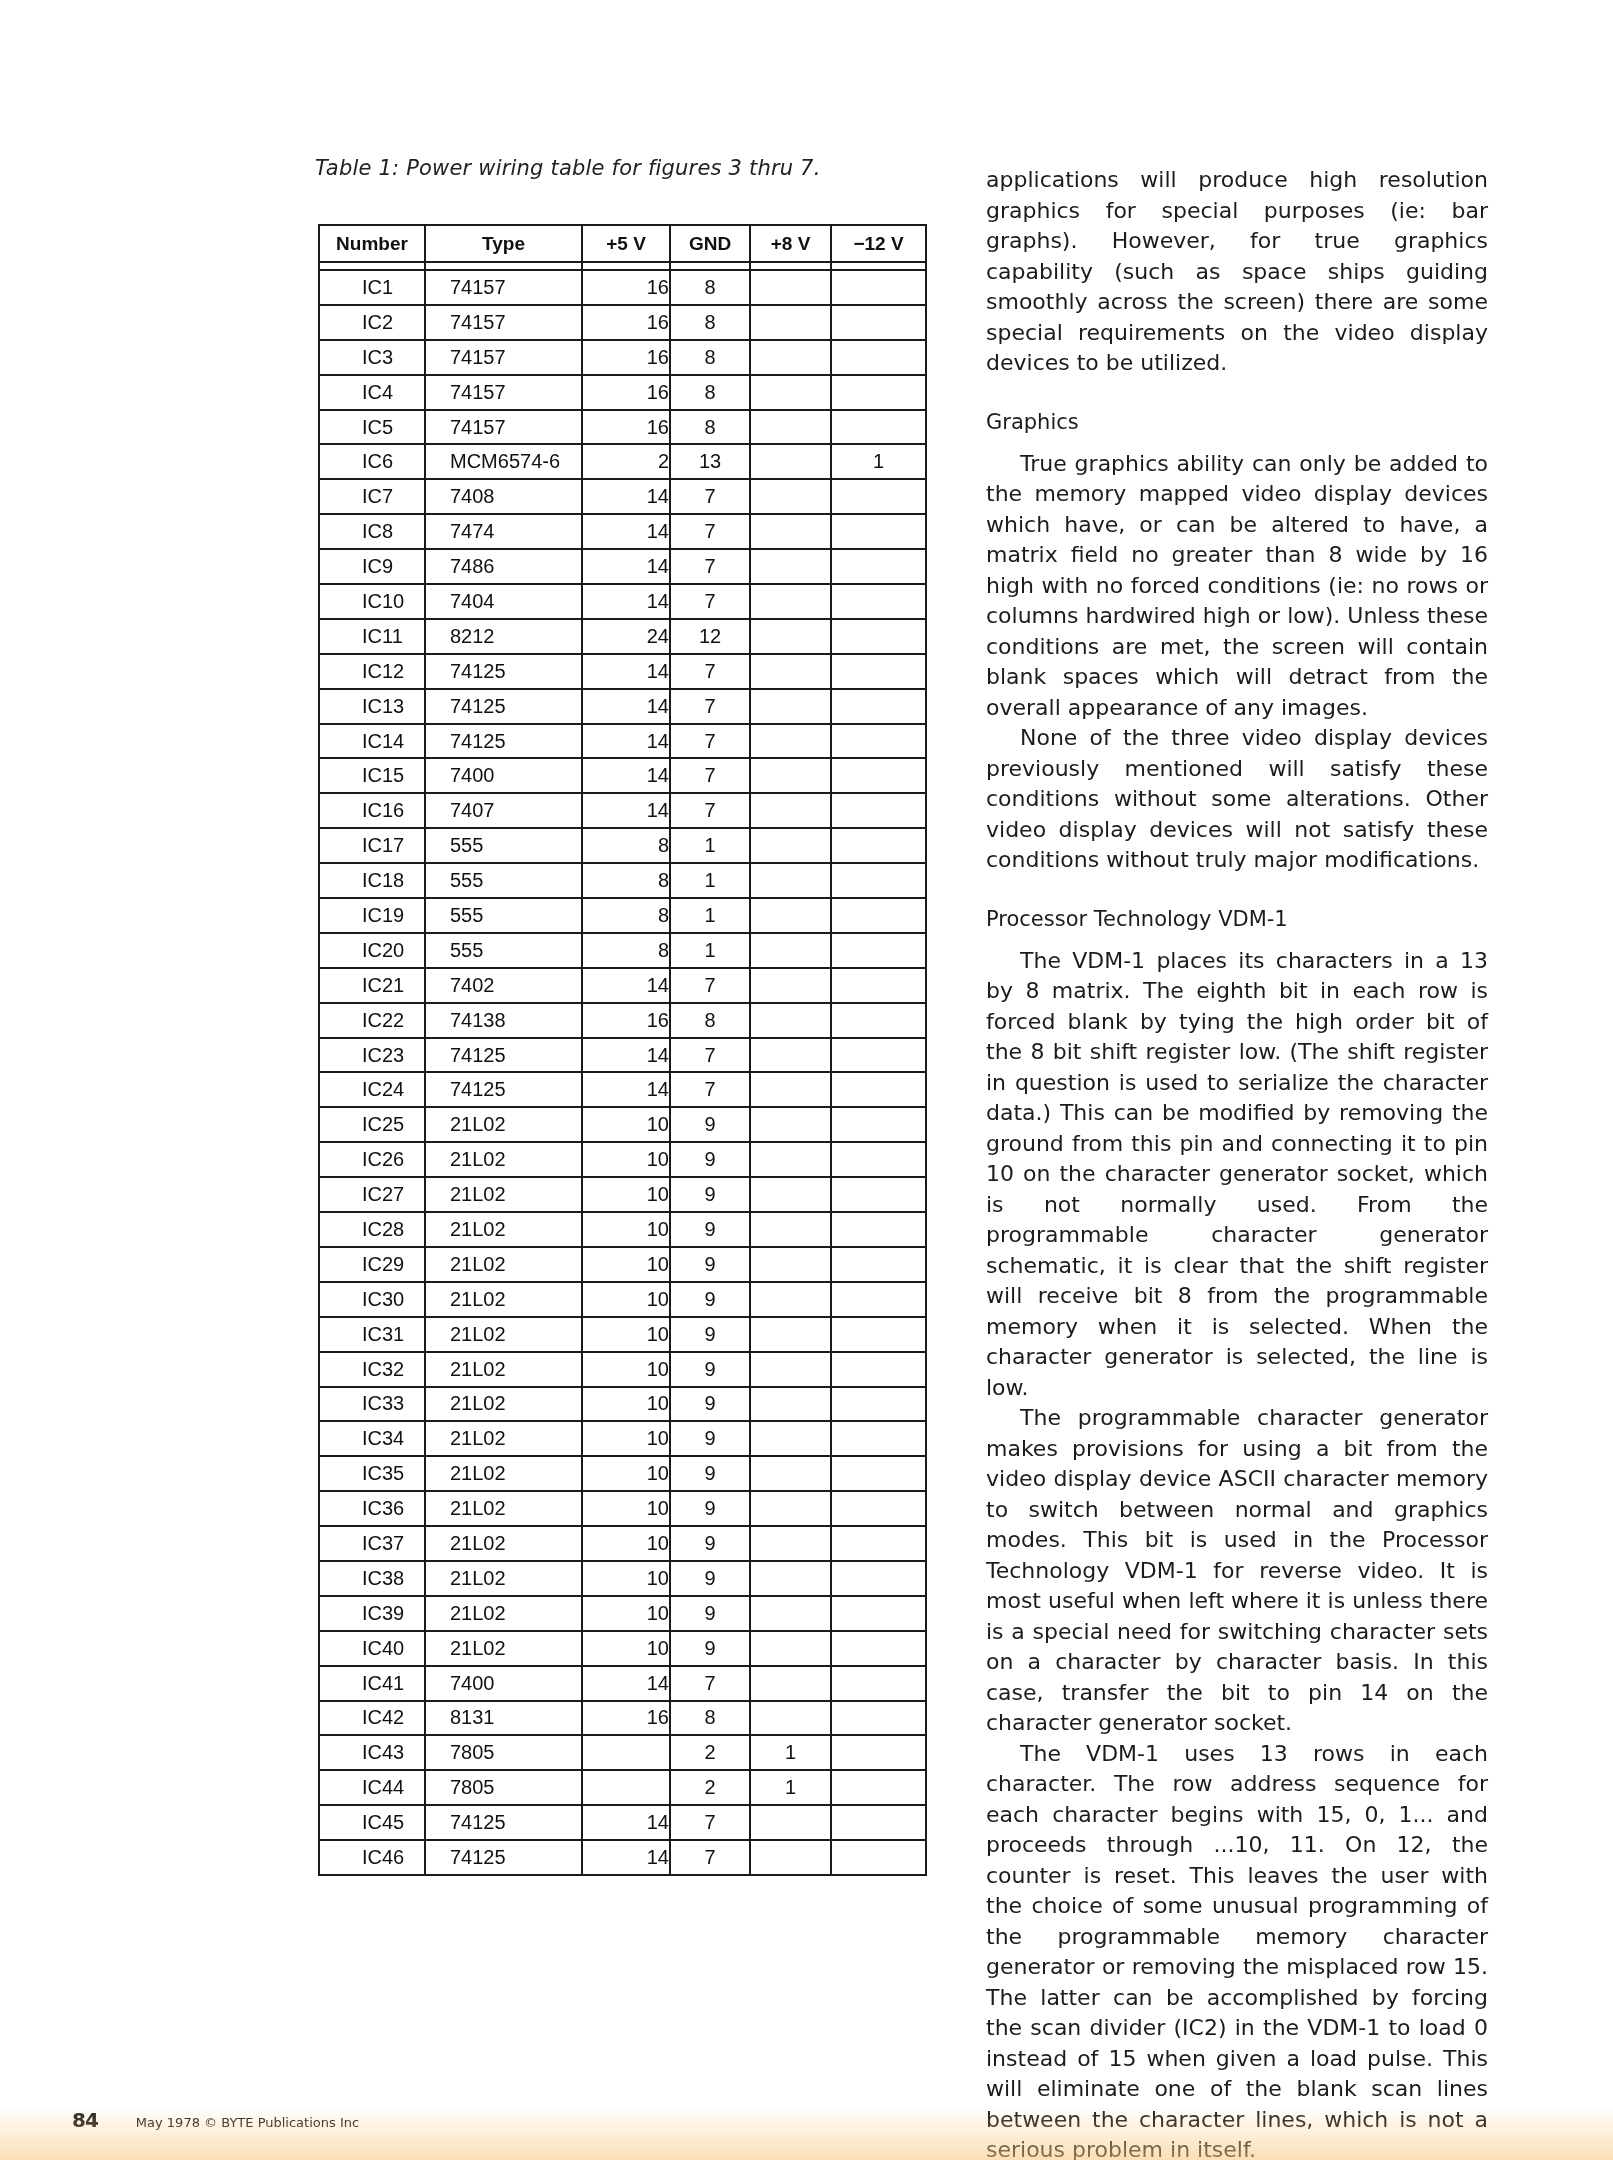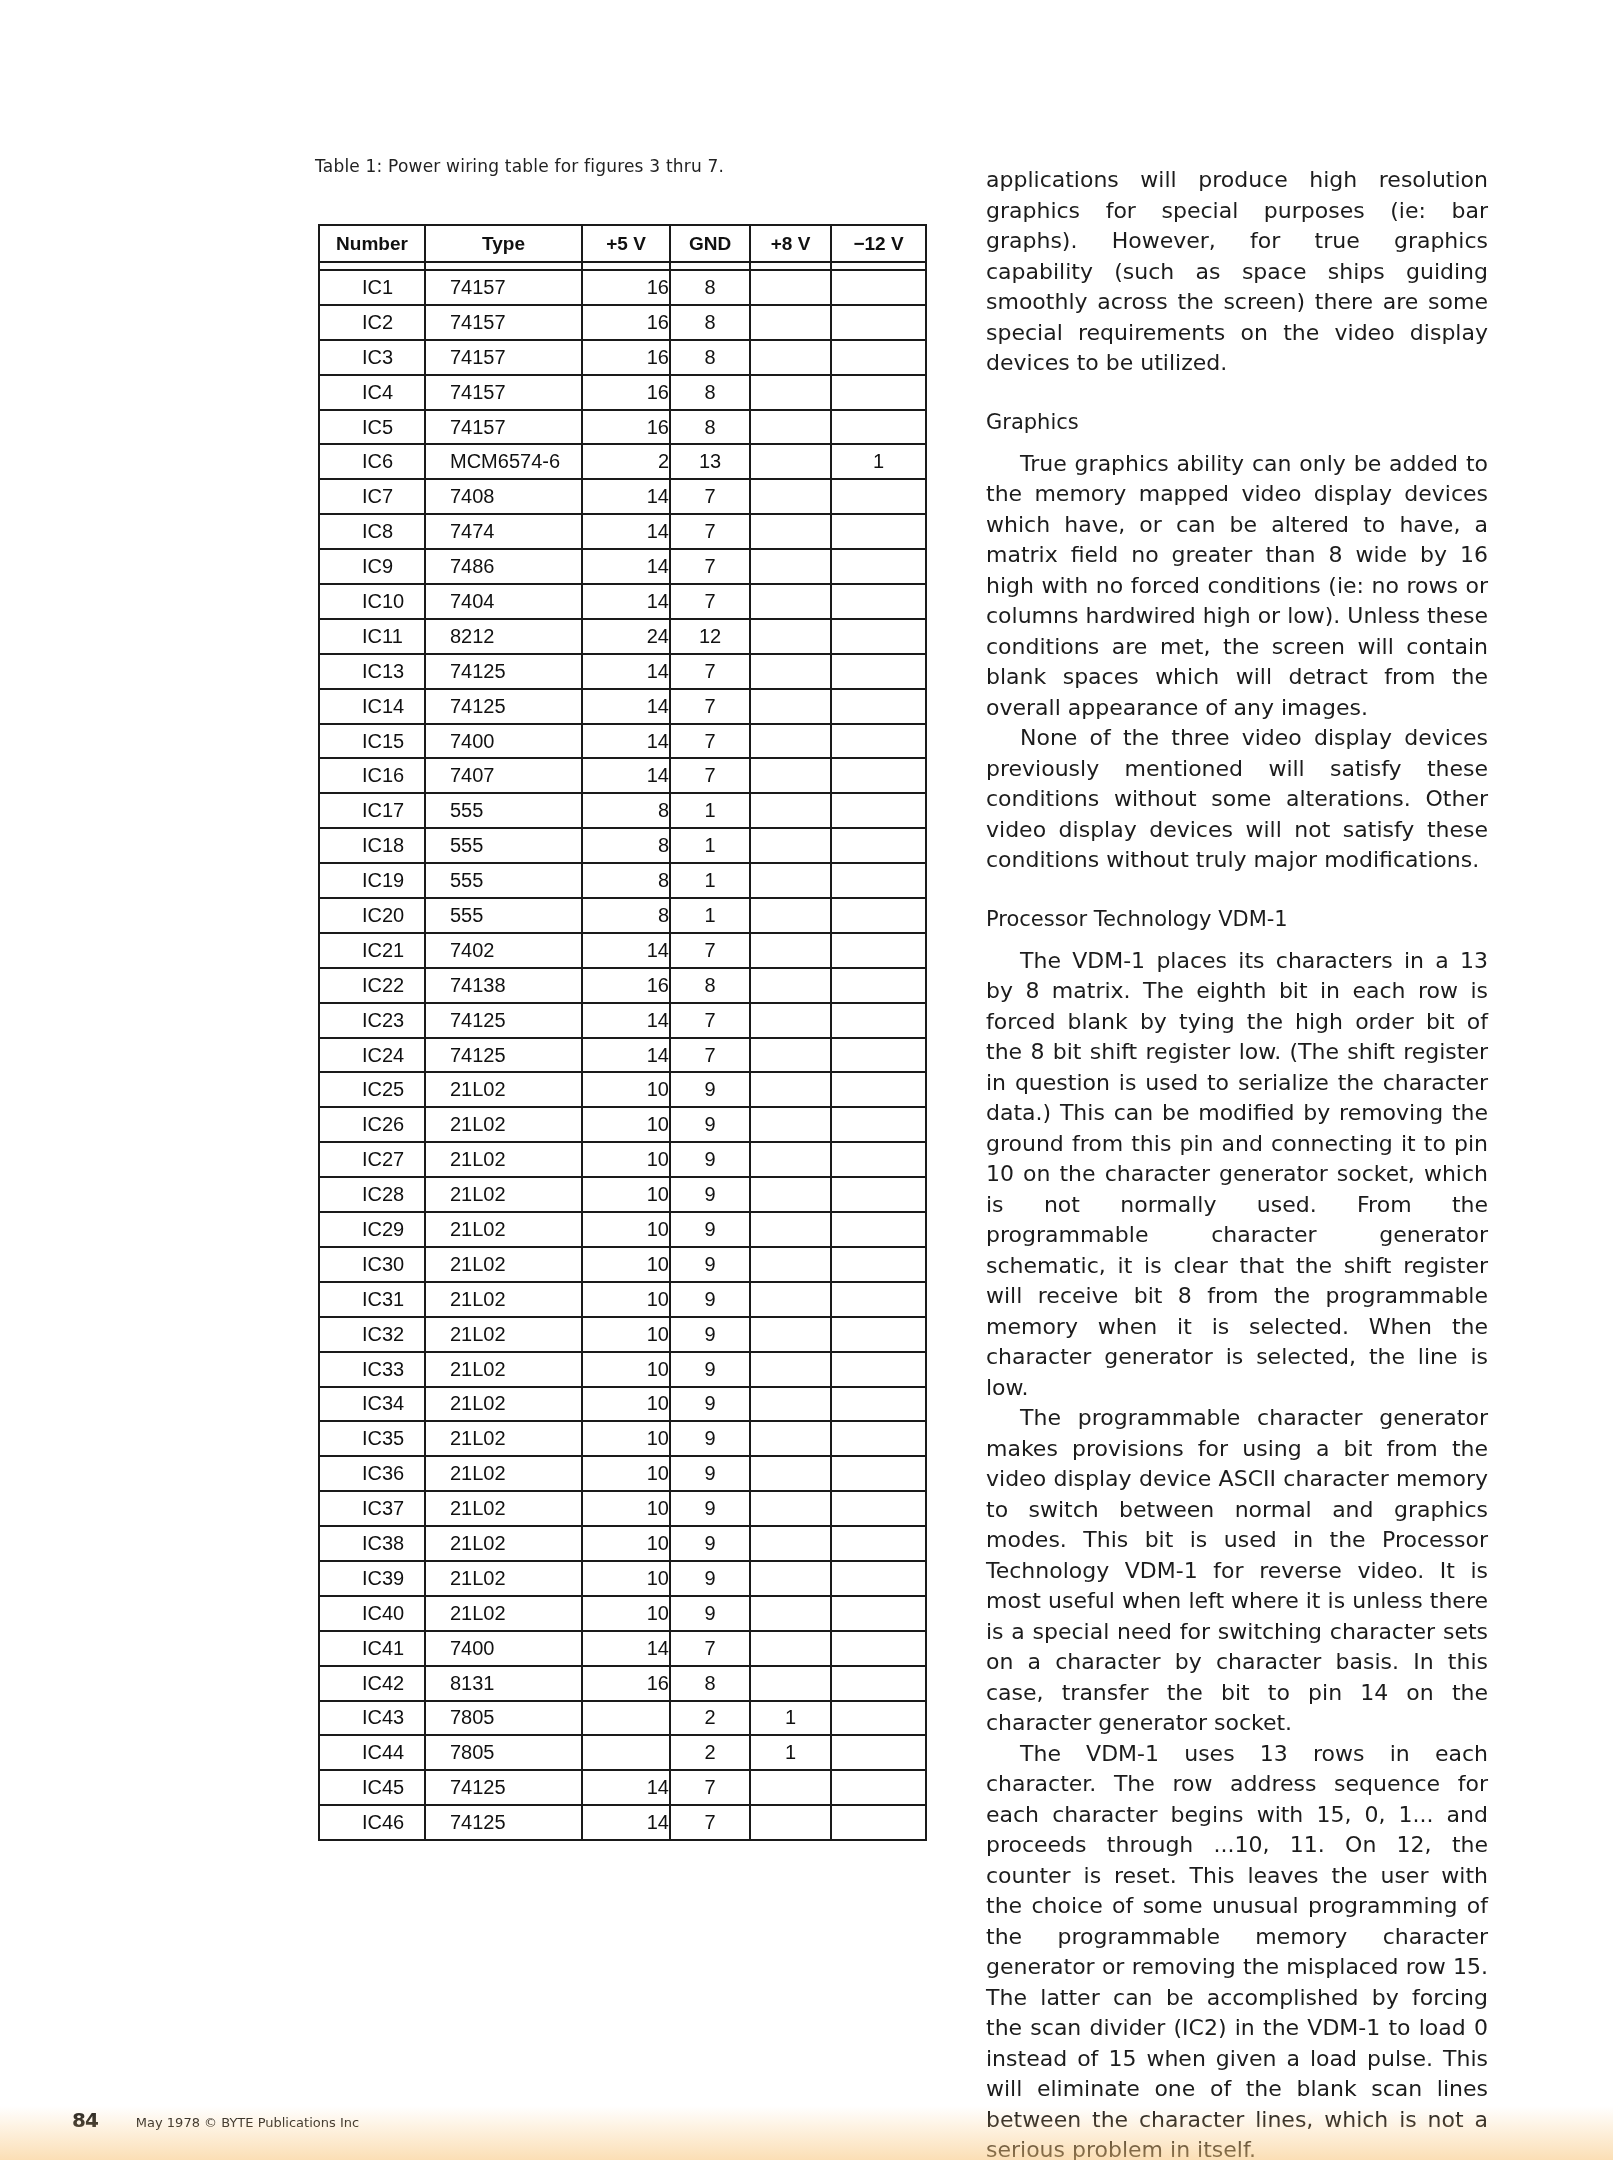--- a/index.html
+++ b/index.html
@@ -4,22 +4,22 @@
   <style>
     html, body { margin: 0; padding: 0; }
     body {
       width: 1613px; height: 2160px; position: relative; overflow: hidden;
       background: #ffffff;
       font-family: "DejaVu Sans", sans-serif;
       color: #1a1a1a;
     }
     .caption {
       position: absolute; left: 315px; top: 156px;
-      font-family: "DejaVu Sans", sans-serif; 
-      font-size: 17px; color: #222;
+      font-family: "DejaVu Sans", sans-serif; font-style: italic;
+      font-size: 21px; color: #222;
       letter-spacing: 0.2px;
     }
     .tbl-wrap { position: absolute; left: 318px; top: 224px; }
     table.power {
       border-collapse: collapse;
       font-family: "Liberation Sans", sans-serif;
       font-size: 20px; color: #111;
     }
     table.power th, table.power td {
       border: 2.5px solid #1a1a1a;
@@ -176,20 +176,28 @@
         </tr>
         <tr>
           <td class="c-num">IC11</td>
           <td class="c-type">8212</td>
           <td class="c-v5">24</td>
           <td class="c-gnd">12</td>
           <td class="c-v8"></td>
           <td class="c-v12"></td>
         </tr>
         <tr>
+          <td class="c-num">IC12</td>
+          <td class="c-type">74125</td>
+          <td class="c-v5">14</td>
+          <td class="c-gnd">7</td>
+          <td class="c-v8"></td>
+          <td class="c-v12"></td>
+        </tr>
+        <tr>
           <td class="c-num">IC13</td>
           <td class="c-type">74125</td>
           <td class="c-v5">14</td>
           <td class="c-gnd">7</td>
           <td class="c-v8"></td>
           <td class="c-v12"></td>
         </tr>
         <tr>
           <td class="c-num">IC14</td>
           <td class="c-type">74125</td>

